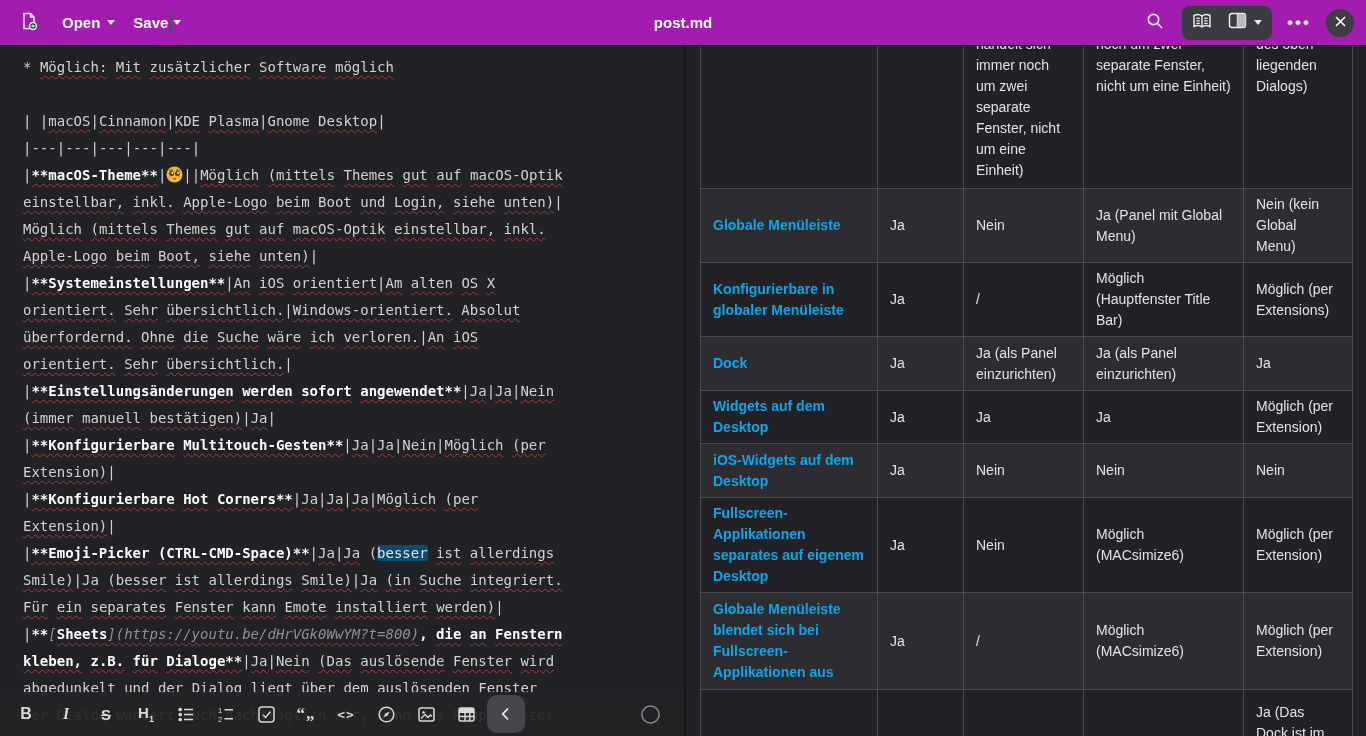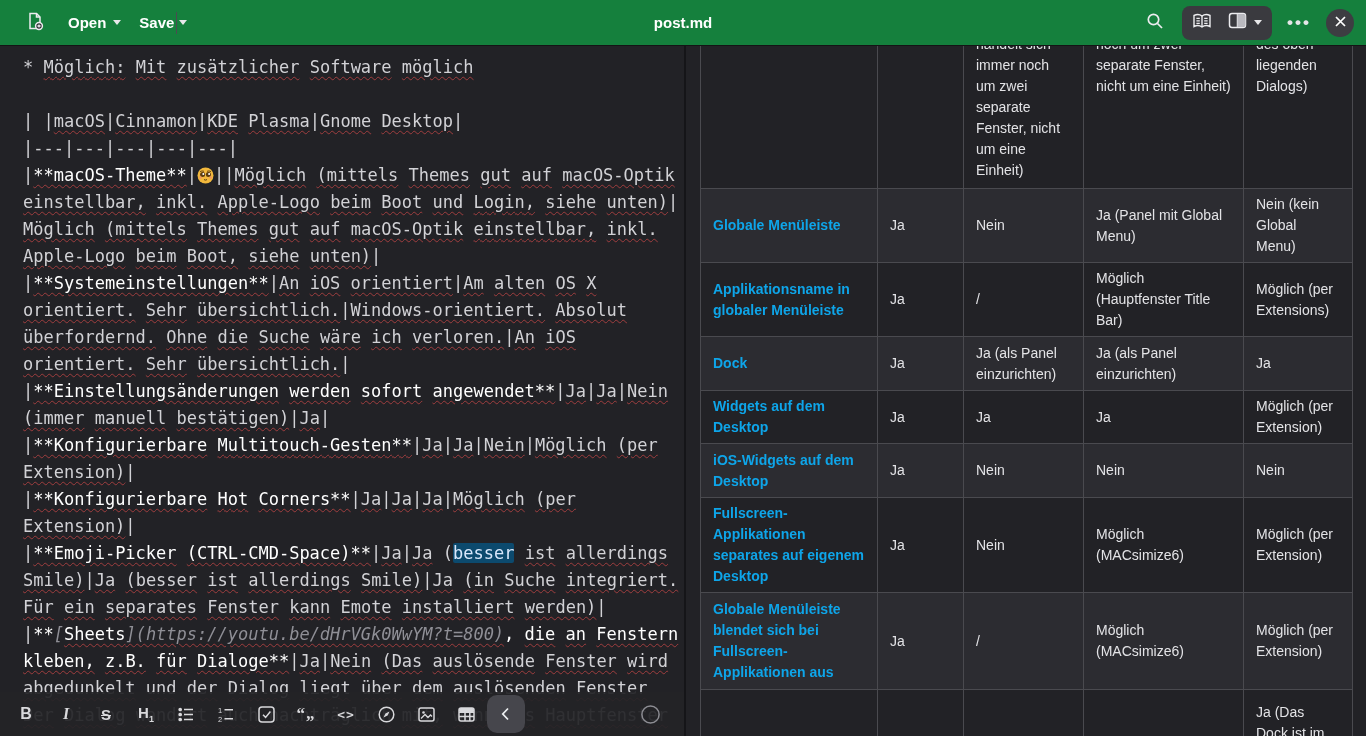--- a/index.html
+++ b/index.html
@@ -1,22 +1,22 @@
 <!DOCTYPE html>
 <html><head>
 <meta charset="utf-8">
 <style>
   html,body{margin:0;padding:0;background:#0e0e10;}
   *{box-sizing:border-box;}
   .window{width:1366px;height:736px;background:#222226;overflow:hidden;position:relative;
           font-family:"Liberation Sans",sans-serif;}
 
   
-  .headerbar{height:46px;background:#15803d;border-bottom:1px solid #141416;
-             display:flex;align-items:center;padding:0 12px 0 20px;position:relative;}
+  .headerbar{height:46px;background:#a21caf;border-bottom:1px solid #141416;
+             display:flex;align-items:center;padding:0 12px 0 14px;position:relative;}
   .hb-left{display:flex;align-items:center;gap:18px;}
   .icon-btn{display:flex;align-items:center;justify-content:center;color:#ececef;
             width:30px;height:30px;border-radius:6px;}
   .txt-btn{display:flex;align-items:center;gap:7px;color:#ffffff;
            font-weight:700;font-size:15px;}
   .caret{display:inline-block;width:0;height:0;border-left:4.5px solid transparent;
          border-right:4.5px solid transparent;border-top:5px solid #e8e8ea;}
   .save-split{display:flex;align-items:center;gap:2px;}
   .vsep{width:1px;height:22px;background:#4b4b51;}
   .hb-title{position:absolute;left:0;right:0;text-align:center;color:#ffffff;
@@ -30,24 +30,24 @@
   .dots{color:#e6e6e8;font-size:17px;font-weight:700;letter-spacing:2px;}
 
   
   .content{display:flex;height:690px;}
   .editor-pane{width:684px;position:relative;overflow:hidden;background:#222226;}
   .pane-divider{width:2px;background:#151518;}
   .preview-pane{flex:1;overflow:hidden;background:#222226;padding-left:14px;}
 
   
   .editor-lines{padding:8px 0 0 23px;font-family:"DejaVu Sans Mono",monospace;
-                font-size:17px;color:#d2d2d6;}
+                font-size:14px;color:#d2d2d6;}
   .eline{height:27px;line-height:27px;white-space:pre;}
   .seg-n{}
-  .seg-b{color:#ffffff;font-weight:400;}
+  .seg-b{color:#ffffff;font-weight:700;}
   .seg-l{color:#8f8f96;font-style:italic;}
   .seg-s{background:#0c4a6e;color:#d9e7fb;border-radius:2px;}
   .sq{text-decoration-line:underline;text-decoration-style:wavy;
       text-decoration-color:rgba(178,66,66,.85);text-decoration-thickness:1px;
       text-underline-offset:3px;}
   .emoji{display:inline-block;vertical-align:-3px;}
 
   
   .editor-toolbar{position:absolute;left:0;right:0;bottom:0;height:44px;
                   background:rgba(35,35,39,.93);display:flex;align-items:center;
@@ -279,21 +279,21 @@
               <td class="c4">des oben liegenden Dialogs)</td>
             </tr>
             <tr class="light" style="height: 53px;">
               <td class="c0">Globale Menüleiste</td>
               <td class="c1">Ja</td>
               <td class="c2">Nein</td>
               <td class="c3">Ja (Panel mit Global Menu)</td>
               <td class="c4">Nein (kein Global Menu)</td>
             </tr>
             <tr class="dark" style="height: 53px;">
-              <td class="c0">Applikationsname in globaler Menüleiste</td>
+              <td class="c0">Konfigurierbare in globaler Menüleiste</td>
               <td class="c1">Ja</td>
               <td class="c2">/</td>
               <td class="c3">Möglich (Hauptfenster Title Bar)</td>
               <td class="c4">Möglich (per Extensions)</td>
             </tr>
             <tr class="light" style="height: 54px;">
               <td class="c0">Dock</td>
               <td class="c1">Ja</td>
               <td class="c2">Ja (als Panel einzurichten)</td>
               <td class="c3">Ja (als Panel einzurichten)</td>

